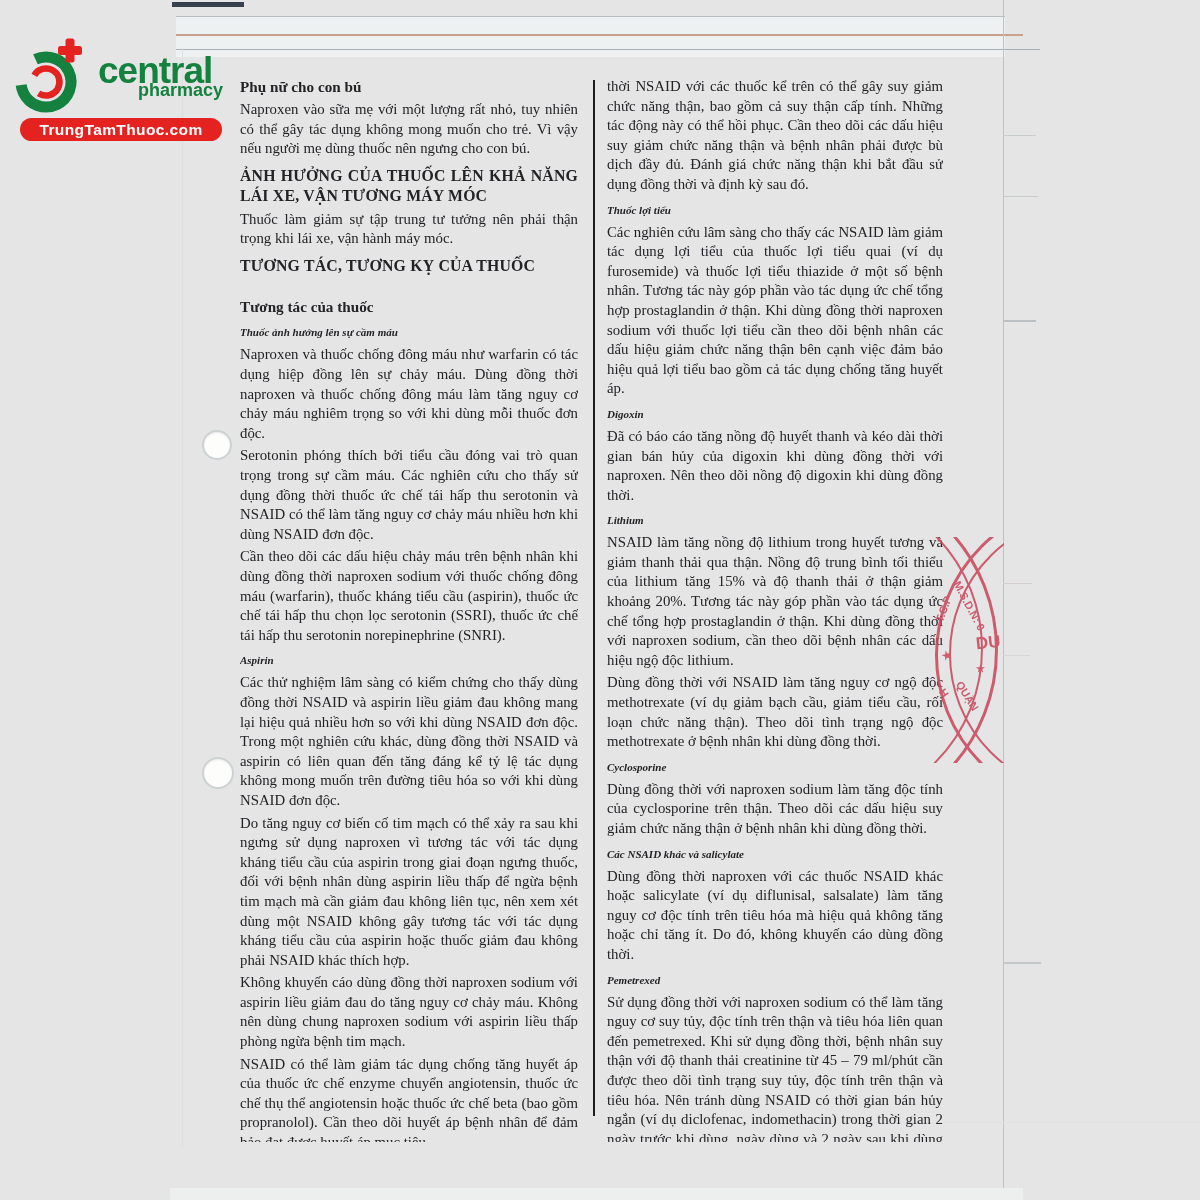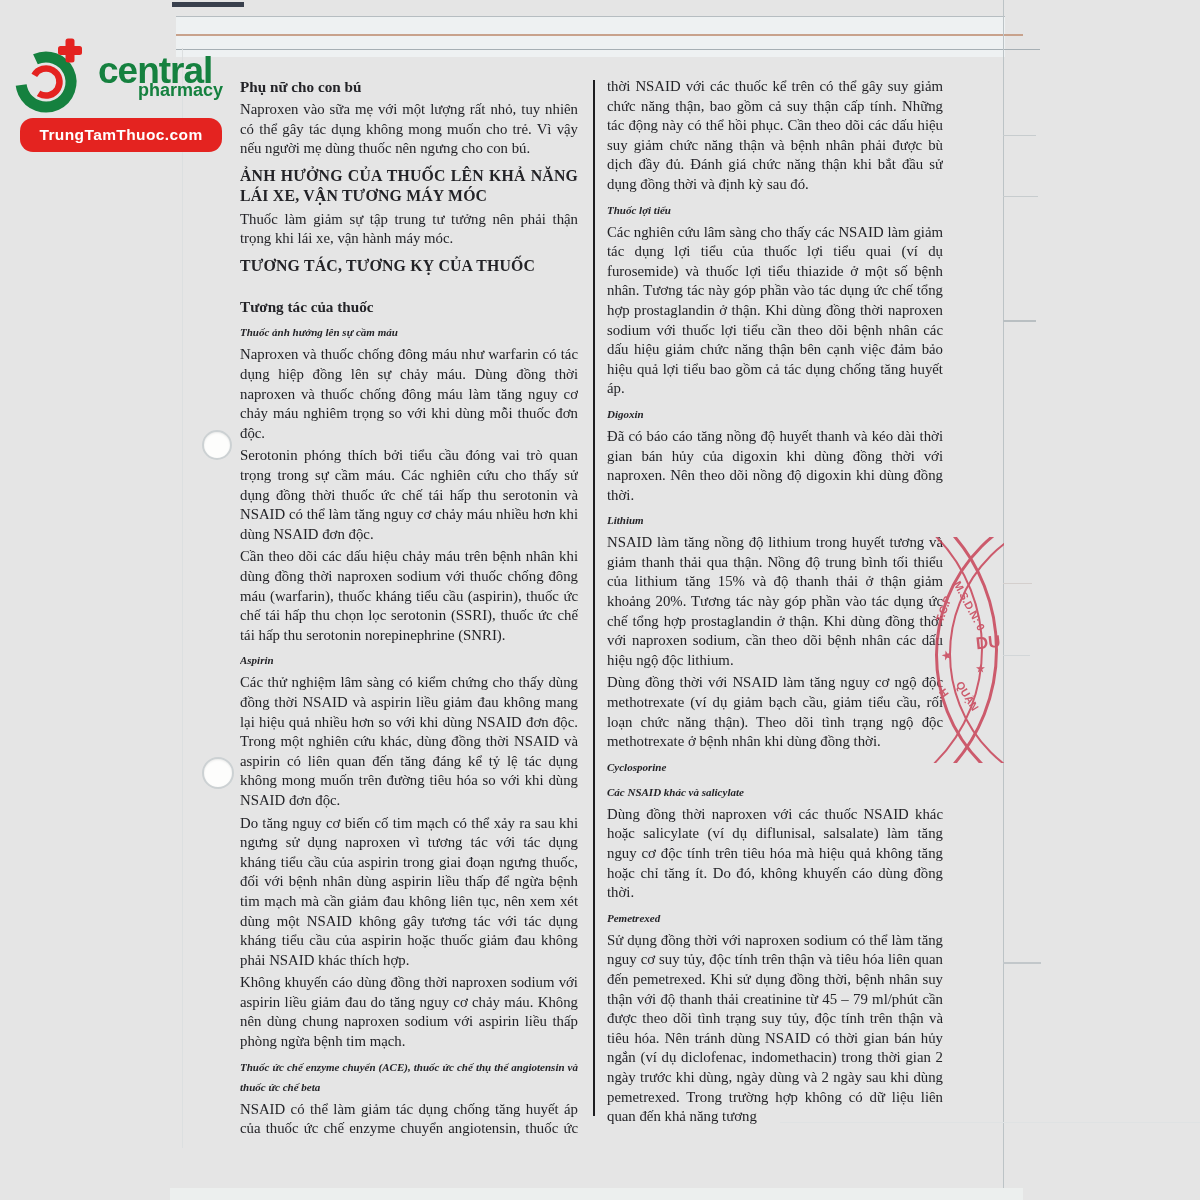--- a/index.html
+++ b/index.html
@@ -26,21 +26,21 @@
 
   .hole{border-radius:50%;background:#fdfdfc;border:2px solid #ccd1d3;box-shadow:inset 0 1px 2px rgba(0,0,0,0.08);}
   .hole1{left:202px;top:430px;width:26px;height:26px;}
   .hole2{left:202px;top:757px;width:28px;height:28px;}
 
   
   .logo{left:10px;top:36px;width:220px;height:112px;font-family:"Liberation Sans","DejaVu Sans",sans-serif;}
   .logo-mark{position:absolute;left:2px;top:2px;width:80px;height:80px;}
   .brand{position:absolute;left:88px;top:14px;font-size:37px;font-weight:bold;letter-spacing:-1px;color:var(--green);}
   .brand-sub{position:absolute;left:128px;top:44px;font-size:18px;font-weight:bold;color:var(--green);}
-  .site-pill{position:absolute;left:10px;top:82px;width:202px;height:34px;background:var(--red);border-radius:13px;
+  .site-pill{position:absolute;left:10px;top:82px;width:202px;height:23px;background:var(--red);border-radius:13px;
              display:flex;align-items:center;justify-content:center;}
   .site-pill span{color:#ffffff;font-weight:bold;font-size:15.5px;letter-spacing:0.4px;}
 
   
   .col{position:absolute;top:77px;height:1065px;overflow:hidden;text-align:justify;}
   .col-left{left:240px;width:338px;}
   .col-right{left:607px;width:336px;}
   .divider{left:593px;top:80px;width:2px;height:1036px;background:#1d1d20;}
   .b-para{font-size:14.8px;line-height:19.6px;margin:3px 0;}
   .b-section{font-size:15.8px;line-height:20.5px;font-weight:bold;margin:7px 0 3px;letter-spacing:0.2px;}
@@ -109,34 +109,34 @@
       <div class="b-section">TƯƠNG TÁC, TƯƠNG KỴ CỦA THUỐC</div>
       <div class="b-sub">Tương tác của thuốc</div>
       <div class="b-italic">Thuốc ảnh hưởng lên sự cầm máu</div>
       <div class="b-para">Naproxen và thuốc chống đông máu như warfarin có tác dụng hiệp đồng lên sự chảy máu. Dùng đồng thời naproxen và thuốc chống đông máu làm tăng nguy cơ chảy máu nghiêm trọng so với khi dùng mỗi thuốc đơn độc.</div>
       <div class="b-para">Serotonin phóng thích bởi tiểu cầu đóng vai trò quan trọng trong sự cầm máu. Các nghiên cứu cho thấy sử dụng đồng thời thuốc ức chế tái hấp thu serotonin và NSAID có thể làm tăng nguy cơ chảy máu nhiều hơn khi dùng NSAID đơn độc.</div>
       <div class="b-para">Cần theo dõi các dấu hiệu chảy máu trên bệnh nhân khi dùng đồng thời naproxen sodium với thuốc chống đông máu (warfarin), thuốc kháng tiểu cầu (aspirin), thuốc ức chế tái hấp thu chọn lọc serotonin (SSRI), thuốc ức chế tái hấp thu serotonin norepinephrine (SNRI).</div>
       <div class="b-italic">Aspirin</div>
       <div class="b-para">Các thử nghiệm lâm sàng có kiểm chứng cho thấy dùng đồng thời NSAID và aspirin liều giảm đau không mang lại hiệu quả nhiều hơn so với khi dùng NSAID đơn độc. Trong một nghiên cứu khác, dùng đồng thời NSAID và aspirin có liên quan đến tăng đáng kể tỷ lệ tác dụng không mong muốn trên đường tiêu hóa so với khi dùng NSAID đơn độc.</div>
       <div class="b-para">Do tăng nguy cơ biến cố tim mạch có thể xảy ra sau khi ngưng sử dụng naproxen vì tương tác với tác dụng kháng tiểu cầu của aspirin trong giai đoạn ngưng thuốc, đối với bệnh nhân dùng aspirin liều thấp để ngừa bệnh tim mạch mà cần giảm đau không liên tục, nên xem xét dùng một NSAID không gây tương tác với tác dụng kháng tiểu cầu của aspirin hoặc thuốc giảm đau không phải NSAID khác thích hợp.</div>
       <div class="b-para">Không khuyến cáo dùng đồng thời naproxen sodium với aspirin liều giảm đau do tăng nguy cơ chảy máu. Không nên dùng chung naproxen sodium với aspirin liều thấp phòng ngừa bệnh tim mạch.</div>
-      <div class="b-italic">Thuốc ức chế enzyme chuyển (ACE), thuốc ức chế thụ thể angiotensin và thuốc ức chế beta</div>
       <div class="b-para">NSAID có thể làm giảm tác dụng chống tăng huyết áp của thuốc ức chế enzyme chuyển angiotensin, thuốc ức chế thụ thể angiotensin hoặc thuốc ức chế beta (bao gồm propranolol). Cần theo dõi huyết áp bệnh nhân để đảm bảo đạt được huyết áp mục tiêu.</div>
     </div>
   <div class="abs divider"></div>
   <div class="col col-right">
       <div class="b-para">thời NSAID với các thuốc kể trên có thể gây suy giảm chức năng thận, bao gồm cả suy thận cấp tính. Những tác động này có thể hồi phục. Cần theo dõi các dấu hiệu suy giảm chức năng thận và bệnh nhân phải được bù dịch đầy đủ. Đánh giá chức năng thận khi bắt đầu sử dụng đồng thời và định kỳ sau đó.</div>
       <div class="b-italic">Thuốc lợi tiểu</div>
       <div class="b-para">Các nghiên cứu lâm sàng cho thấy các NSAID làm giảm tác dụng lợi tiểu của thuốc lợi tiểu quai (ví dụ furosemide) và thuốc lợi tiểu thiazide ở một số bệnh nhân. Tương tác này góp phần vào tác dụng ức chế tổng hợp prostaglandin ở thận. Khi dùng đồng thời naproxen sodium với thuốc lợi tiểu cần theo dõi bệnh nhân các dấu hiệu giảm chức năng thận bên cạnh việc đảm bảo hiệu quả lợi tiểu bao gồm cả tác dụng chống tăng huyết áp.</div>
       <div class="b-italic">Digoxin</div>
       <div class="b-para">Đã có báo cáo tăng nồng độ huyết thanh và kéo dài thời gian bán hủy của digoxin khi dùng đồng thời với naproxen. Nên theo dõi nồng độ digoxin khi dùng đồng thời.</div>
       <div class="b-italic">Lithium</div>
       <div class="b-para">NSAID làm tăng nồng độ lithium trong huyết tương và giảm thanh thải qua thận. Nồng độ trung bình tối thiểu của lithium tăng 15% và độ thanh thải ở thận giảm khoảng 20%. Tương tác này góp phần vào tác dụng ức chế tổng hợp prostaglandin ở thận. Khi dùng đồng thời với naproxen sodium, cần theo dõi bệnh nhân các dấu hiệu ngộ độc lithium.</div>
       <div class="b-para">Dùng đồng thời với NSAID làm tăng nguy cơ ngộ độc methotrexate (ví dụ giảm bạch cầu, giảm tiểu cầu, rối loạn chức năng thận). Theo dõi tình trạng ngộ độc methotrexate ở bệnh nhân khi dùng đồng thời.</div>
       <div class="b-italic">Cyclosporine</div>
+      <div class="b-para">Dùng đồng thời với naproxen sodium làm tăng độc tính của cyclosporine trên thận. Theo dõi các dấu hiệu suy giảm chức năng thận ở bệnh nhân khi dùng đồng thời.</div>
       <div class="b-italic">Các NSAID khác và salicylate</div>
       <div class="b-para">Dùng đồng thời naproxen với các thuốc NSAID khác hoặc salicylate (ví dụ diflunisal, salsalate) làm tăng nguy cơ độc tính trên tiêu hóa mà hiệu quả không tăng hoặc chỉ tăng ít. Do đó, không khuyến cáo dùng đồng thời.</div>
       <div class="b-italic">Pemetrexed</div>
       <div class="b-para">Sử dụng đồng thời với naproxen sodium có thể làm tăng nguy cơ suy tủy, độc tính trên thận và tiêu hóa liên quan đến pemetrexed. Khi sử dụng đồng thời, bệnh nhân suy thận với độ thanh thải creatinine từ 45 – 79 ml/phút cần được theo dõi tình trạng suy tủy, độc tính trên thận và tiêu hóa. Nên tránh dùng NSAID có thời gian bán hủy ngắn (ví dụ diclofenac, indomethacin) trong thời gian 2 ngày trước khi dùng, ngày dùng và 2 ngày sau khi dùng pemetrexed. Trong trường hợp không có dữ liệu liên quan đến khả năng tương</div>
     </div>
 
   <div class="abs stamp">
     <div class="ring ring-l-out"></div>
     <div class="ring ring-l-in"></div>
     <div class="ring ring-r-out"></div>

